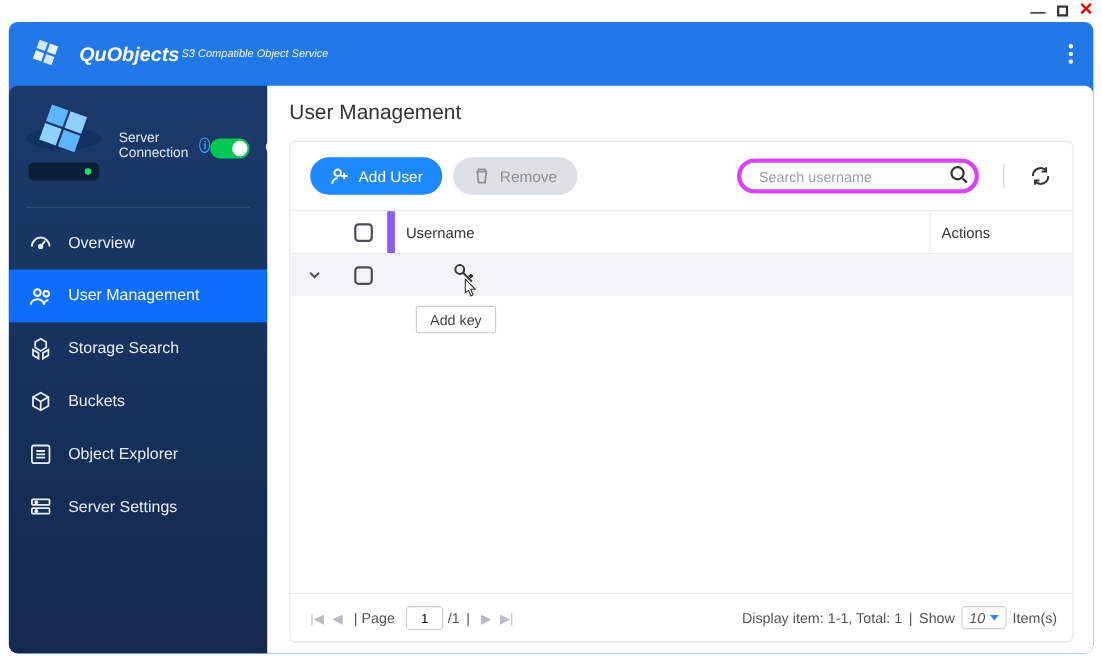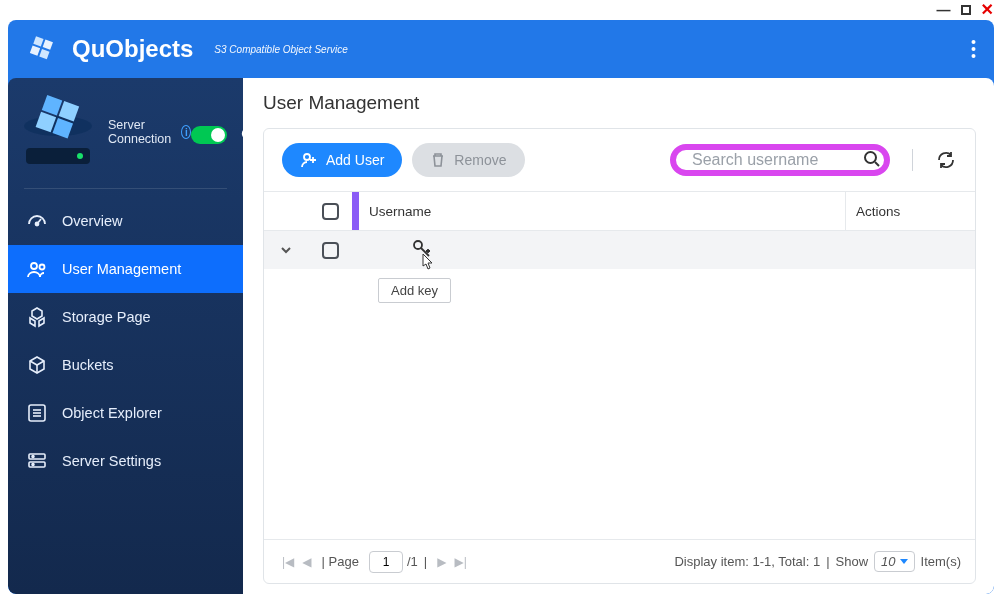--- a/index.html
+++ b/index.html
@@ -8,21 +8,21 @@
 .titlebar { height: 20px; display: flex; justify-content: flex-end; align-items: center; padding-right: 8px; gap: 10px; }
 .titlebar .win-btn { font-weight: bold; font-size: 14px; line-height: 1; }
 .titlebar .min { color: #333; }
 .titlebar .max { width: 10px; height: 10px; border: 2px solid #333; display: inline-block; }
 .titlebar .close { color: #e60000; font-size: 16px; }
 
 .app { margin: 0 8px 8px 8px; height: 574px; background: #2278e8; border-radius: 8px; display: flex; flex-direction: column; overflow: hidden; }
 
 .header { height: 58px; display: flex; align-items: center; padding: 0 18px; color: #fff; }
 .header .logo { width: 32px; height: 32px; margin-right: 14px; }
-.header .title { font-size: 24px; font-weight: 600; margin-right: 21px; }
+.header .title { font-size: 18px; font-weight: 600; margin-right: 2px; font-style: italic; }
 .header .subtitle { font-size: 10px; font-style: italic; opacity: 0.95; }
 .header .spacer { flex: 1; }
 .header .menu-dots { color: #fff; font-size: 20px; letter-spacing: 2px; }
 
 .body { flex: 1; display: flex; }
 
 .sidebar { width: 235px; background: linear-gradient(#1b3a6b 0%, #13294d 100%); color: #fff; display: flex; flex-direction: column; border-top-left-radius: 8px; border-bottom-left-radius: 8px; padding-top:6px;}
 .server-block { display: flex; flex-direction: row; align-items: center; padding: 6px 0 14px; }
 .server-img { width: 100px; height: 80px; display:flex; align-items:center; justify-content:center; }
 .server-conn { font-size: 12.5px; color: #e0e8f4; display: flex; align-items: center; gap: 6px; margin-top:4px;}
@@ -43,21 +43,21 @@
 .page-title { font-size:19px; color:#333; margin-bottom:14px; }
 
 .panel { flex:1; border:1px solid #e0e4e8; border-radius:6px; display:flex; flex-direction:column; overflow:hidden; }
 
 .toolbar { display:flex; align-items:center; padding: 14px 18px 14px 18px; gap:10px; }
 .btn { display:flex; align-items:center; gap:8px; border:none; border-radius:18px; padding: 0 18px; height:34px; font-size:14px; cursor:pointer; }
 .btn-primary { background:#1e88ff; color:#fff; }
 .btn-disabled { background:#dcdfe3; color:#8d9299; cursor:not-allowed; }
 .toolbar .spacer { flex:1; }
 .search-wrap { position:relative; width:220px; }
-.search-input { width:100%; height:32px; border:6px solid #d946ef; border-radius:16px; padding: 0 38px 0 16px; font-size:16px; color:#555; outline:none; }
+.search-input { width:100%; height:32px; border:4px solid #d946ef; border-radius:16px; padding: 0 38px 0 16px; font-size:13px; color:#555; outline:none; }
 .search-input::placeholder { color:#9aa0a8; }
 .search-icon-btn { position:absolute; right:8px; top:5px; }
 .vdiv { width:1px; height:22px; background:#d0d4da; margin: 0 12px; }
 .refresh-btn { width:22px; height:22px; }
 
 .table-header { display:flex; align-items:center; border-top:1px solid #e6e9ec; border-bottom:1px solid #e6e9ec; height:40px; font-size:13.5px; color:#333; }
 .col-expand { width:44px; }
 .col-check { width:44px; display:flex; justify-content:center; }
 .col-user { flex:1; padding-left:10px; border-left:7px solid #8b5cf6; height:100%; display:flex; align-items:center; }
 .col-actions { width:130px; border-left:1px solid #e6e9ec; height:100%; display:flex; align-items:center; padding-left:10px; }
@@ -167,21 +167,21 @@
           <span>User Management</span>
         </li>
         <li class="nav-item">
           <span class="nav-icon">
               <svg width="22" height="22" viewBox="0 0 22 22" fill="none" stroke="#e6eefb" stroke-width="1.6">
                 <path d="M11 2l5 3v5l-5 3-5-3V5z"></path>
                 <path d="M4 12l5 3v5l-5-3v-5z"></path>
                 <path d="M18 12l-5 3v5l5-3v-5z"></path>
               </svg>
             </span>
-          <span>Storage Page</span>
+          <span>Storage Search</span>
         </li>
         <li class="nav-item">
           <span class="nav-icon">
               <svg width="22" height="22" viewBox="0 0 22 22" fill="none" stroke="#e6eefb" stroke-width="1.6">
                 <path d="M11 3l7 4v8l-7 4-7-4V7z"></path>
                 <path d="M4 7l7 4 7-4"></path>
                 <path d="M11 11v8"></path>
               </svg>
             </span>
           <span>Buckets</span>

